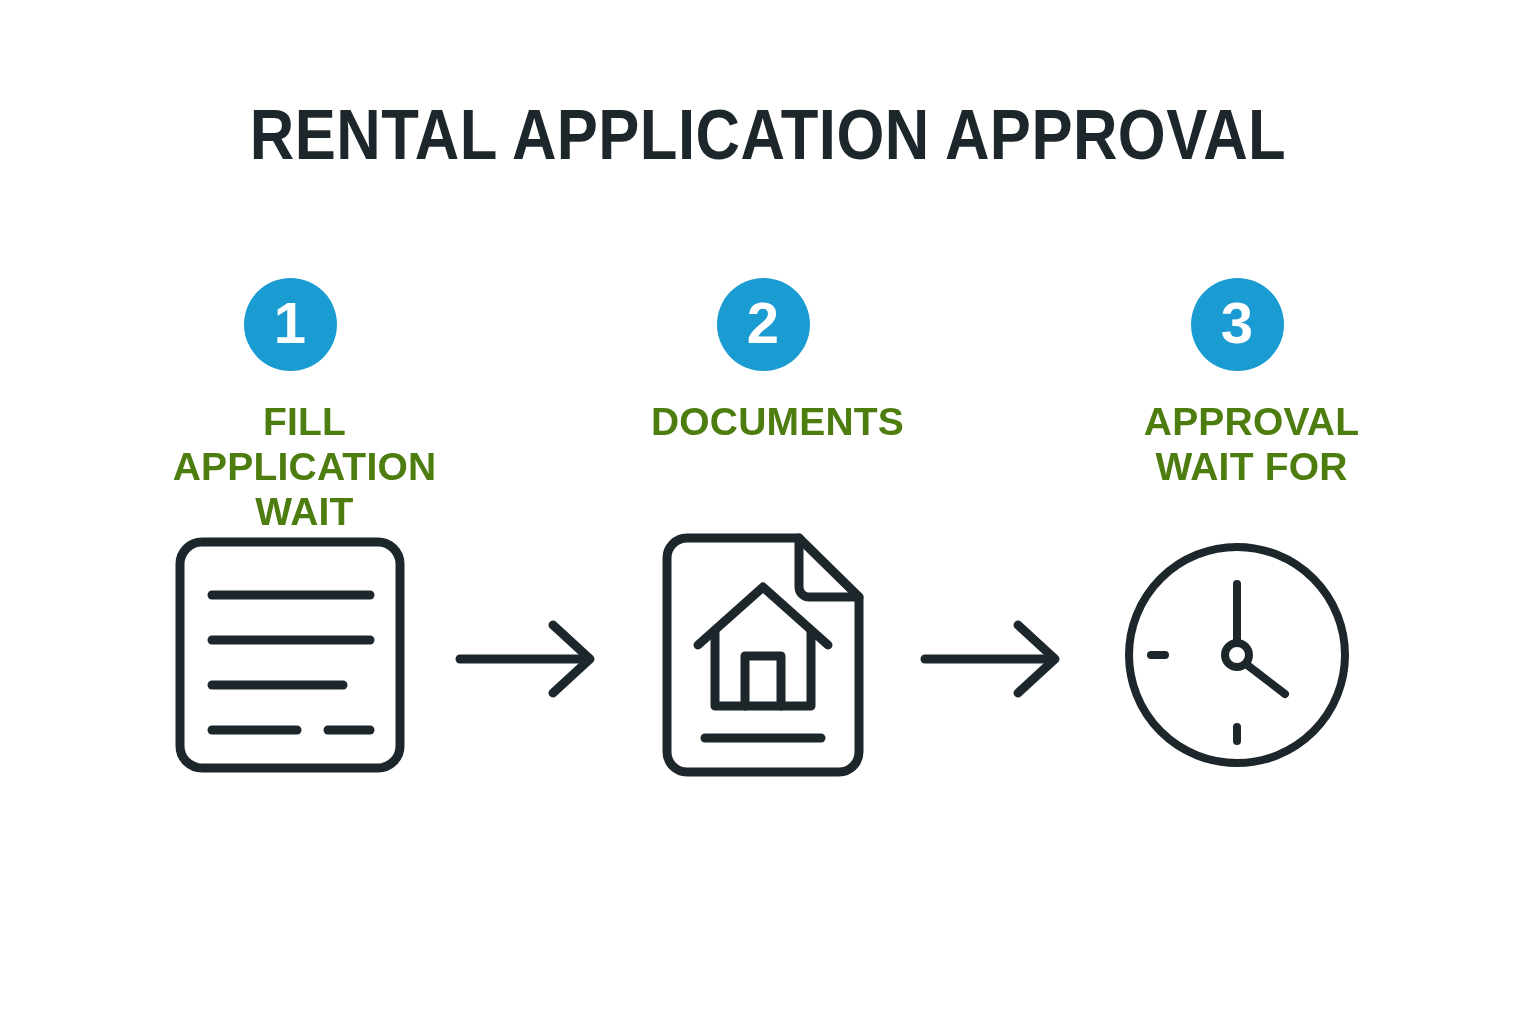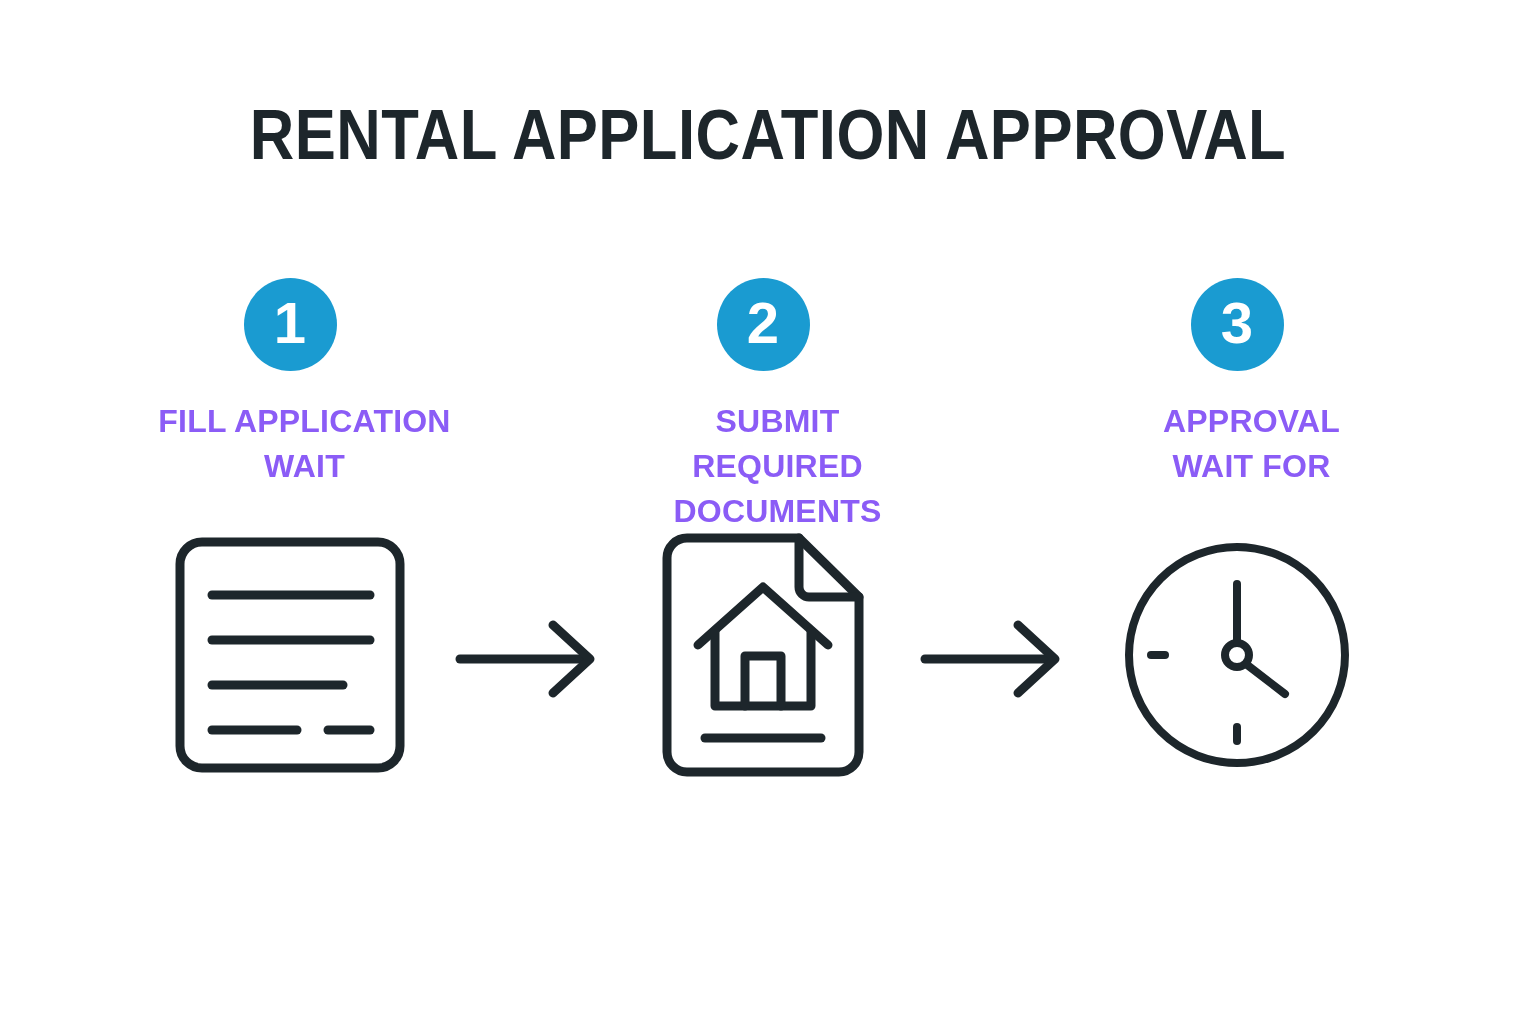--- a/index.html
+++ b/index.html
@@ -72,23 +72,23 @@
     font-size: 58px;
     font-weight: bold;
     line-height: 58px;
     transform: translateY(-2px);
   }
 
   
   .caption {
     margin-top: 28px;
     text-align: center;
-    color: #8b5cf6;
-    font-family: "Liberation Sans", sans-serif;
-    font-size: 32px;
+    color: #4d7c0f;
+    font-family: "Liberation Sans", sans-serif;
+    font-size: 39px;
     line-height: 45px;
     font-weight: bold;
     letter-spacing: 0.2px;
     margin-left: 29px;
   }
 
   
   .icon-slot {
     position: absolute;
     top: 530px;
@@ -131,21 +131,20 @@
         <div>FILL APPLICATION</div>
         <div>WAIT</div>
       </div>
     </div>
 
     <div class="step step-2">
       <div class="badge">
         <span class="badge-num">2</span>
       </div>
       <div class="caption">
-        <div>SUBMIT REQUIRED</div>
         <div>DOCUMENTS</div>
       </div>
     </div>
 
     <div class="step step-3">
       <div class="badge">
         <span class="badge-num">3</span>
       </div>
       <div class="caption">
         <div>APPROVAL</div>

